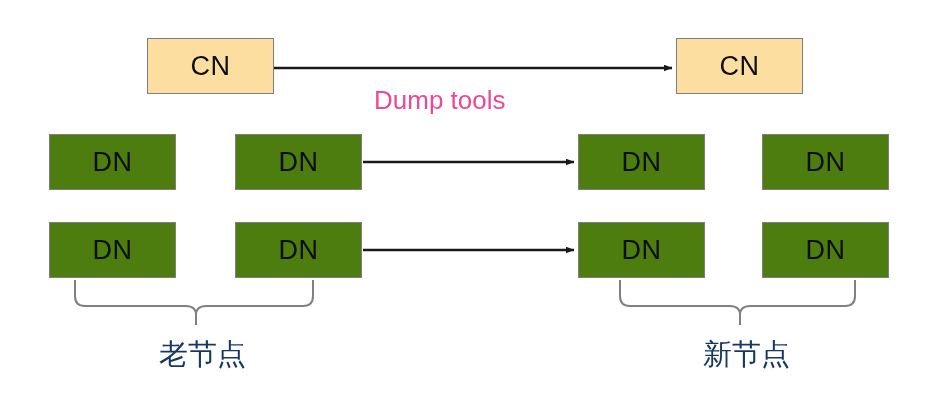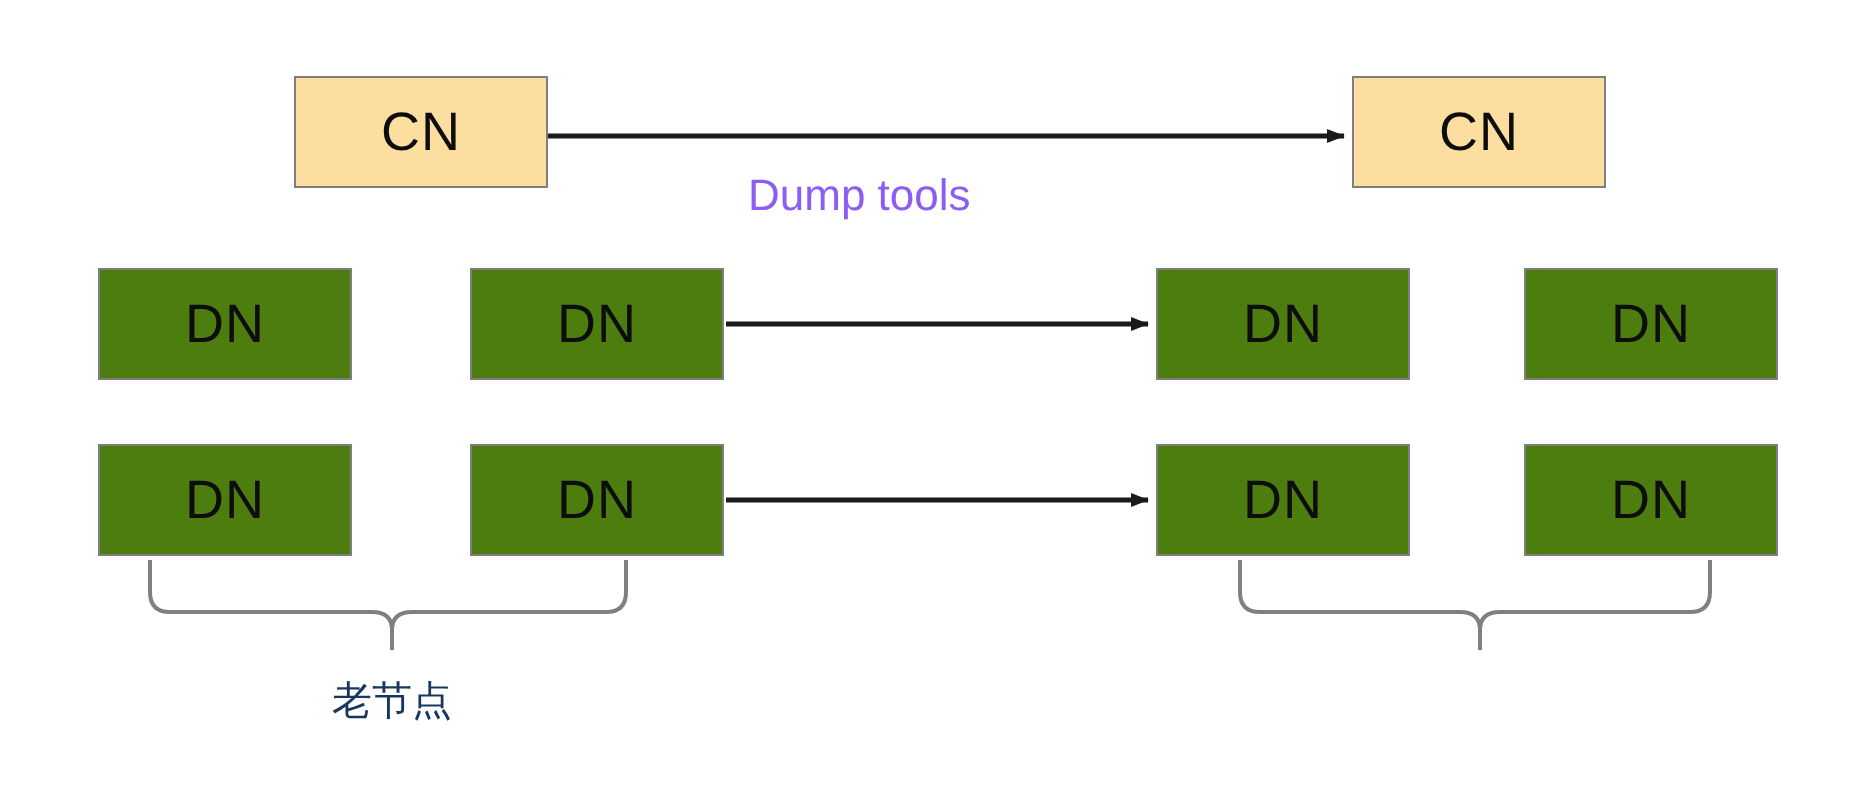--- a/index.html
+++ b/index.html
@@ -32,33 +32,33 @@
     text-align: right;
   }
   .node-cn {
     background: #fcdfa0;
   }
   .node-dn {
     background: #4d7c0f;
   }
   .flow-label {
     position: absolute;
-    font-size: 22px;
+    font-size: 26px;
     line-height: 1.26;
-    color: #8b5cf6;
+    color: #ec4899;
     white-space: nowrap;
     font-family: "Liberation Sans", "DejaVu Sans", sans-serif;
   }
   .group-label {
     position: absolute;
-    font-size: 20px;
+    font-size: 29px;
     line-height: 1;
     color: #17375e;
     white-space: nowrap;
-    text-align: center;
+    text-align: right;
     font-family: "DejaVu Sans", "Liberation Sans", sans-serif;
   }
   .svg-layer {
     position: absolute;
     left: 0;
     top: 0;
     width: 932px;
     height: 400px;
     pointer-events: none;
   }
@@ -106,14 +106,15 @@
 
   <div class="node-box node-dn" style="left:578px; top:222px; width:127px; height:56px;">DN</div>
 
   <div class="node-box node-dn" style="left:762px; top:222px; width:127px; height:56px;">DN</div>
 
   <div class="flow-label" style="left:374px; top:84px;">Dump tools</div>
 
 
   <div class="group-label" style="left:146px; top:340px; width:100px;">老节点</div>
 
+  <div class="group-label" style="left:690px; top:340px; width:100px;">新节点</div>
 
 </div>
 
 </body></html>

